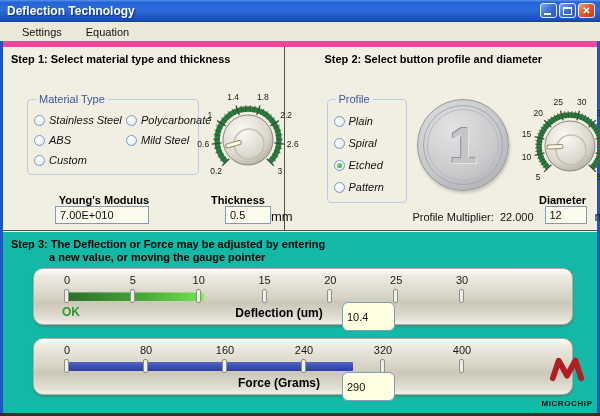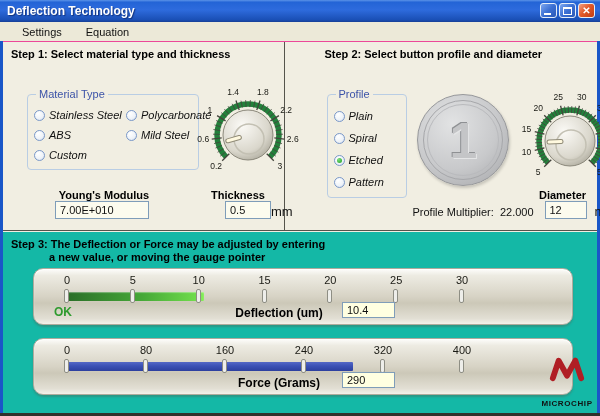--- a/index.html
+++ b/index.html
@@ -23,21 +23,21 @@
     border:1px solid #fff; border-top:2px solid #fff; }
   .glyph-close { position:absolute; left:0; top:0; width:100%; height:100%;
     color:#fff; font-size:10px; font-weight:bold; text-align:center; line-height:14px; }
   
   .menubar { position:absolute; left:-3px; top:22px; width:600px; height:19px;
     background:#ECE9D8; display:flex; align-items:center; padding-left:12px; gap:4px; }
   .menu-item { font-size:11px; color:#111; padding:2px 10px; }
   
   .content { position:absolute; left:-3px; top:41px; width:600px; height:372px; }
   .row1 { position:absolute; left:3px; top:0; width:594px; height:190; height:190px;
-    border-top:1px solid #ec4899; border-bottom:1px solid #55544C; display:flex;gap:32px; }
+    border-top:6px solid #ec4899; border-bottom:1px solid #55544C; display:flex;gap:32px; }
   .panel { position:relative; background:#F1EEE2; height:100%; }
   .panel-step1 { width:297px; border-right:1px solid #55544C; }
   .panel-step2 { width:296px; }
   .row2 { position:absolute; left:3px; top:191px; width:594px; height:181px; background:#14b8a6; }
   .step-title { position:absolute; left:8px; top:6px; font-size:11px; font-weight:bold; color:#000; }
   .step-title2 { position:absolute; left:46px; top:19px; font-size:11px; font-weight:bold; color:#000; }
   
   .groupbox { position:absolute; border:1px solid #B9CDE4; border-radius:4px; }
   .groupbox-legend { position:absolute; top:-7px; left:8px; background:#F1EEE2;
     padding:0 3px; font-size:11px; color:#3C53A8; }
@@ -85,24 +85,24 @@
   .gauge-force { top:106px; }
   .gauge-scale { position:absolute; left:0; top:0; right:0; bottom:0; }
   .gauge-tick-label { position:absolute; top:5px; width:30px; text-align:center;
     font-size:11px; color:#1A1A14; }
   .gauge-bar { position:absolute; top:23px; height:9px; border-radius:1px; }
   .bar-green { background:linear-gradient(90deg,#2A6E28 0%,#46A838 55%,#71DE4C 96%,#8CF060 100%);
     box-shadow:inset 0 1px 1px rgba(255,255,255,.35); }
   .bar-blue { background:linear-gradient(180deg,#5468C6 0%,#3B51B5 45%,#2C3F9E 100%); }
   .gauge-tick-mark { position:absolute; top:20px; width:5px; height:14px; border-radius:2px;
     background:#EEEEEA; border:1px solid #8E8E84; }
-  .gauge-status { position:absolute; left:20px; top:36px; font-size:12px; font-weight:bold; color:#2E9B2E; }
+  .gauge-status { position:absolute; left:28px; top:36px; font-size:12px; font-weight:bold; color:#2E9B2E; }
   .gauge-label { position:absolute; left:170px; top:37px; width:150px; text-align:center;
     font-size:12px; font-weight:bold; color:#000; }
-  .gauge-field { left:308px; top:33px; width:53px; height:16px; background:#FFFFE1; }
+  .gauge-field { left:308px; top:33px; width:53px; height:29px; background:#FFFFE1;border-radius:6px; }
   
   .logo { position:absolute; left:536px; top:124px; width:56px; text-align:center; }
   .logo-text { font-size:8px; font-weight:bold; letter-spacing:0.6px; color:#111; margin-top:13px; }
 </style>
 </head>
 <body>
 
 <div class="window">
 
   <div class="titlebar">

